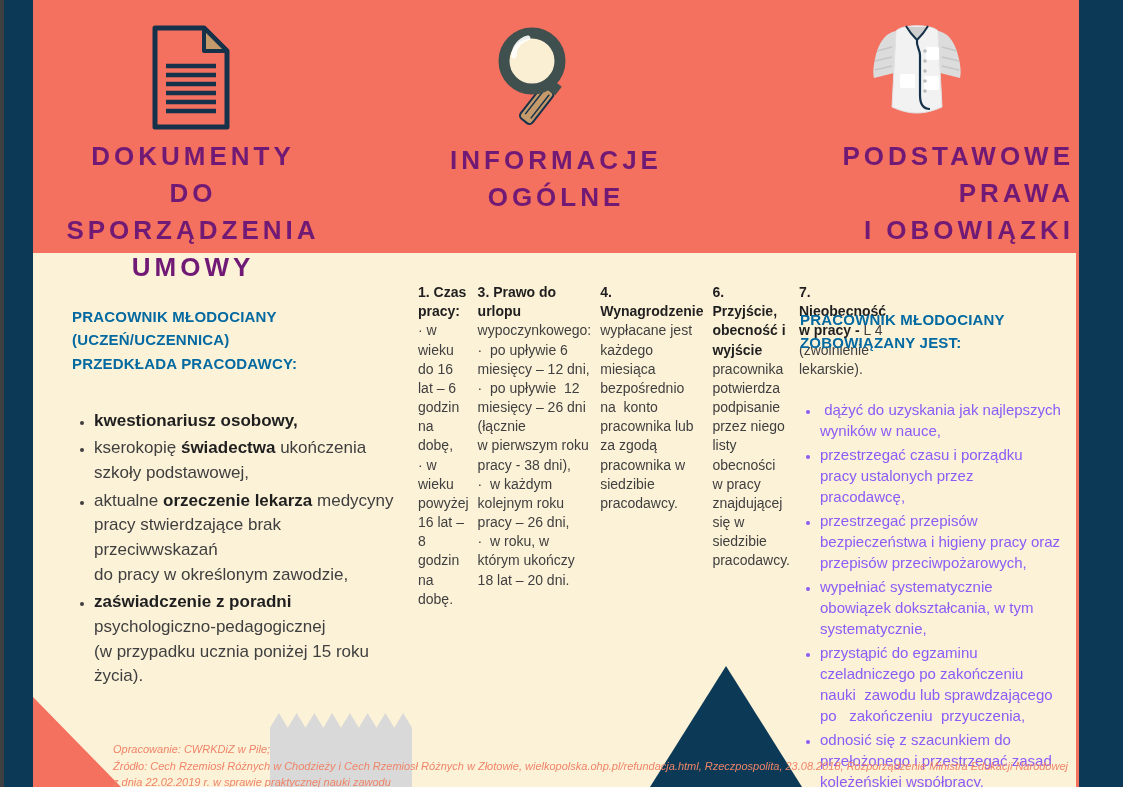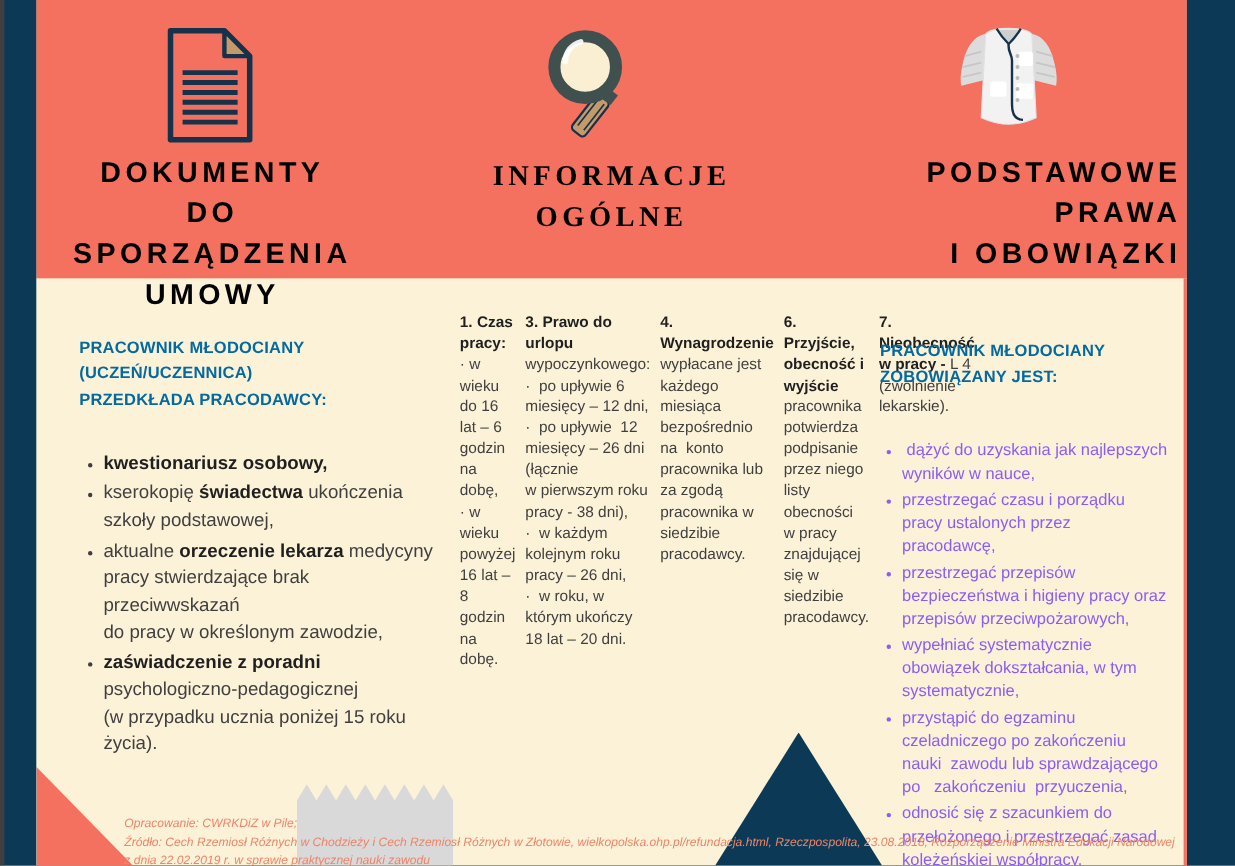--- a/index.html
+++ b/index.html
@@ -9,21 +9,21 @@
   }
   
   .band-left{position:absolute;left:0;top:0;width:33px;height:100%;background:#0C3A56;z-index:4;}
   .edge-left{position:absolute;left:0;top:0;width:4px;height:100%;background:#3d3f41;z-index:5;}
   .band-right{position:absolute;left:1079px;top:0;width:44px;height:100%;background:#0C3A56;z-index:4;}
   .coral-edge-right{position:absolute;left:1076px;top:253px;width:3px;height:534px;background:#F4705F;z-index:4;}
 
   
   .header{position:absolute;left:33px;top:0;width:1046px;height:253px;background:#F4705F;z-index:2;}
   .panel-title{
-    position:absolute;color:#000000;font-weight:bold;font-size:26px;
+    position:absolute;color:#701a75;font-weight:bold;font-size:26px;
     letter-spacing:4px;line-height:1.42;text-align:center;white-space:pre-wrap;
   }
   .icon-wrap{position:absolute;}
 
   
   .col-heading{
     font-weight:bold;font-size:15px;line-height:1.55;color:#0369a1;
     white-space:pre-wrap;letter-spacing:.2px;
   }
   .col1{position:absolute;left:72px;top:305px;width:330px;z-index:2;}
@@ -88,21 +88,21 @@
         <g transform="rotate(38 63 66)">
           <rect x="56" y="70" width="15" height="40" rx="4" fill="#C59A6B" stroke="#16324A" stroke-width="2"></rect>
           <line x1="60" y1="74" x2="60" y2="104" stroke="#16324A" stroke-width="1.5"></line>
           <line x1="67" y1="74" x2="67" y2="104" stroke="#16324A" stroke-width="1.5"></line>
           <rect x="55" y="60" width="17" height="11" fill="#40504F"></rect>
         </g>
         <circle cx="44" cy="41" r="28" fill="#FBEFD3" stroke="#40504F" stroke-width="11"></circle>
         <path d="M26,36 C26,27 32,20 40,18" stroke="#ffffff" stroke-width="5" fill="none" stroke-linecap="round" opacity="0.9"></path>
       </svg>
     </div>
-    <div class="panel-title" style="left:363px;top:142px;width:320px;font-family:Liberation Serif, serif;">INFORMACJE
+    <div class="panel-title" style="left:363px;top:142px;width:320px;">INFORMACJE
 OGÓLNE</div>
 
     <div class="icon-wrap" style="left:829px;top:20px;width:110px;height:102px;">
       <svg width="110" height="102" viewBox="0 0 110 100">
         <path d="M34,10 C22,12 16,24 13,38 C11,47 11,53 12,57 L32,52 Z" fill="#DCDCDC"></path>
         <path d="M76,10 C88,12 94,24 97,38 C99,47 99,53 98,57 L78,52 Z" fill="#DCDCDC"></path>
         <g stroke="#C6C6C6" stroke-width="1.6" fill="none">
           <path d="M15,30 L30,26"></path>
             <path d="M13,40 L30,36"></path>
             <path d="M13,49 L30,45"></path>

